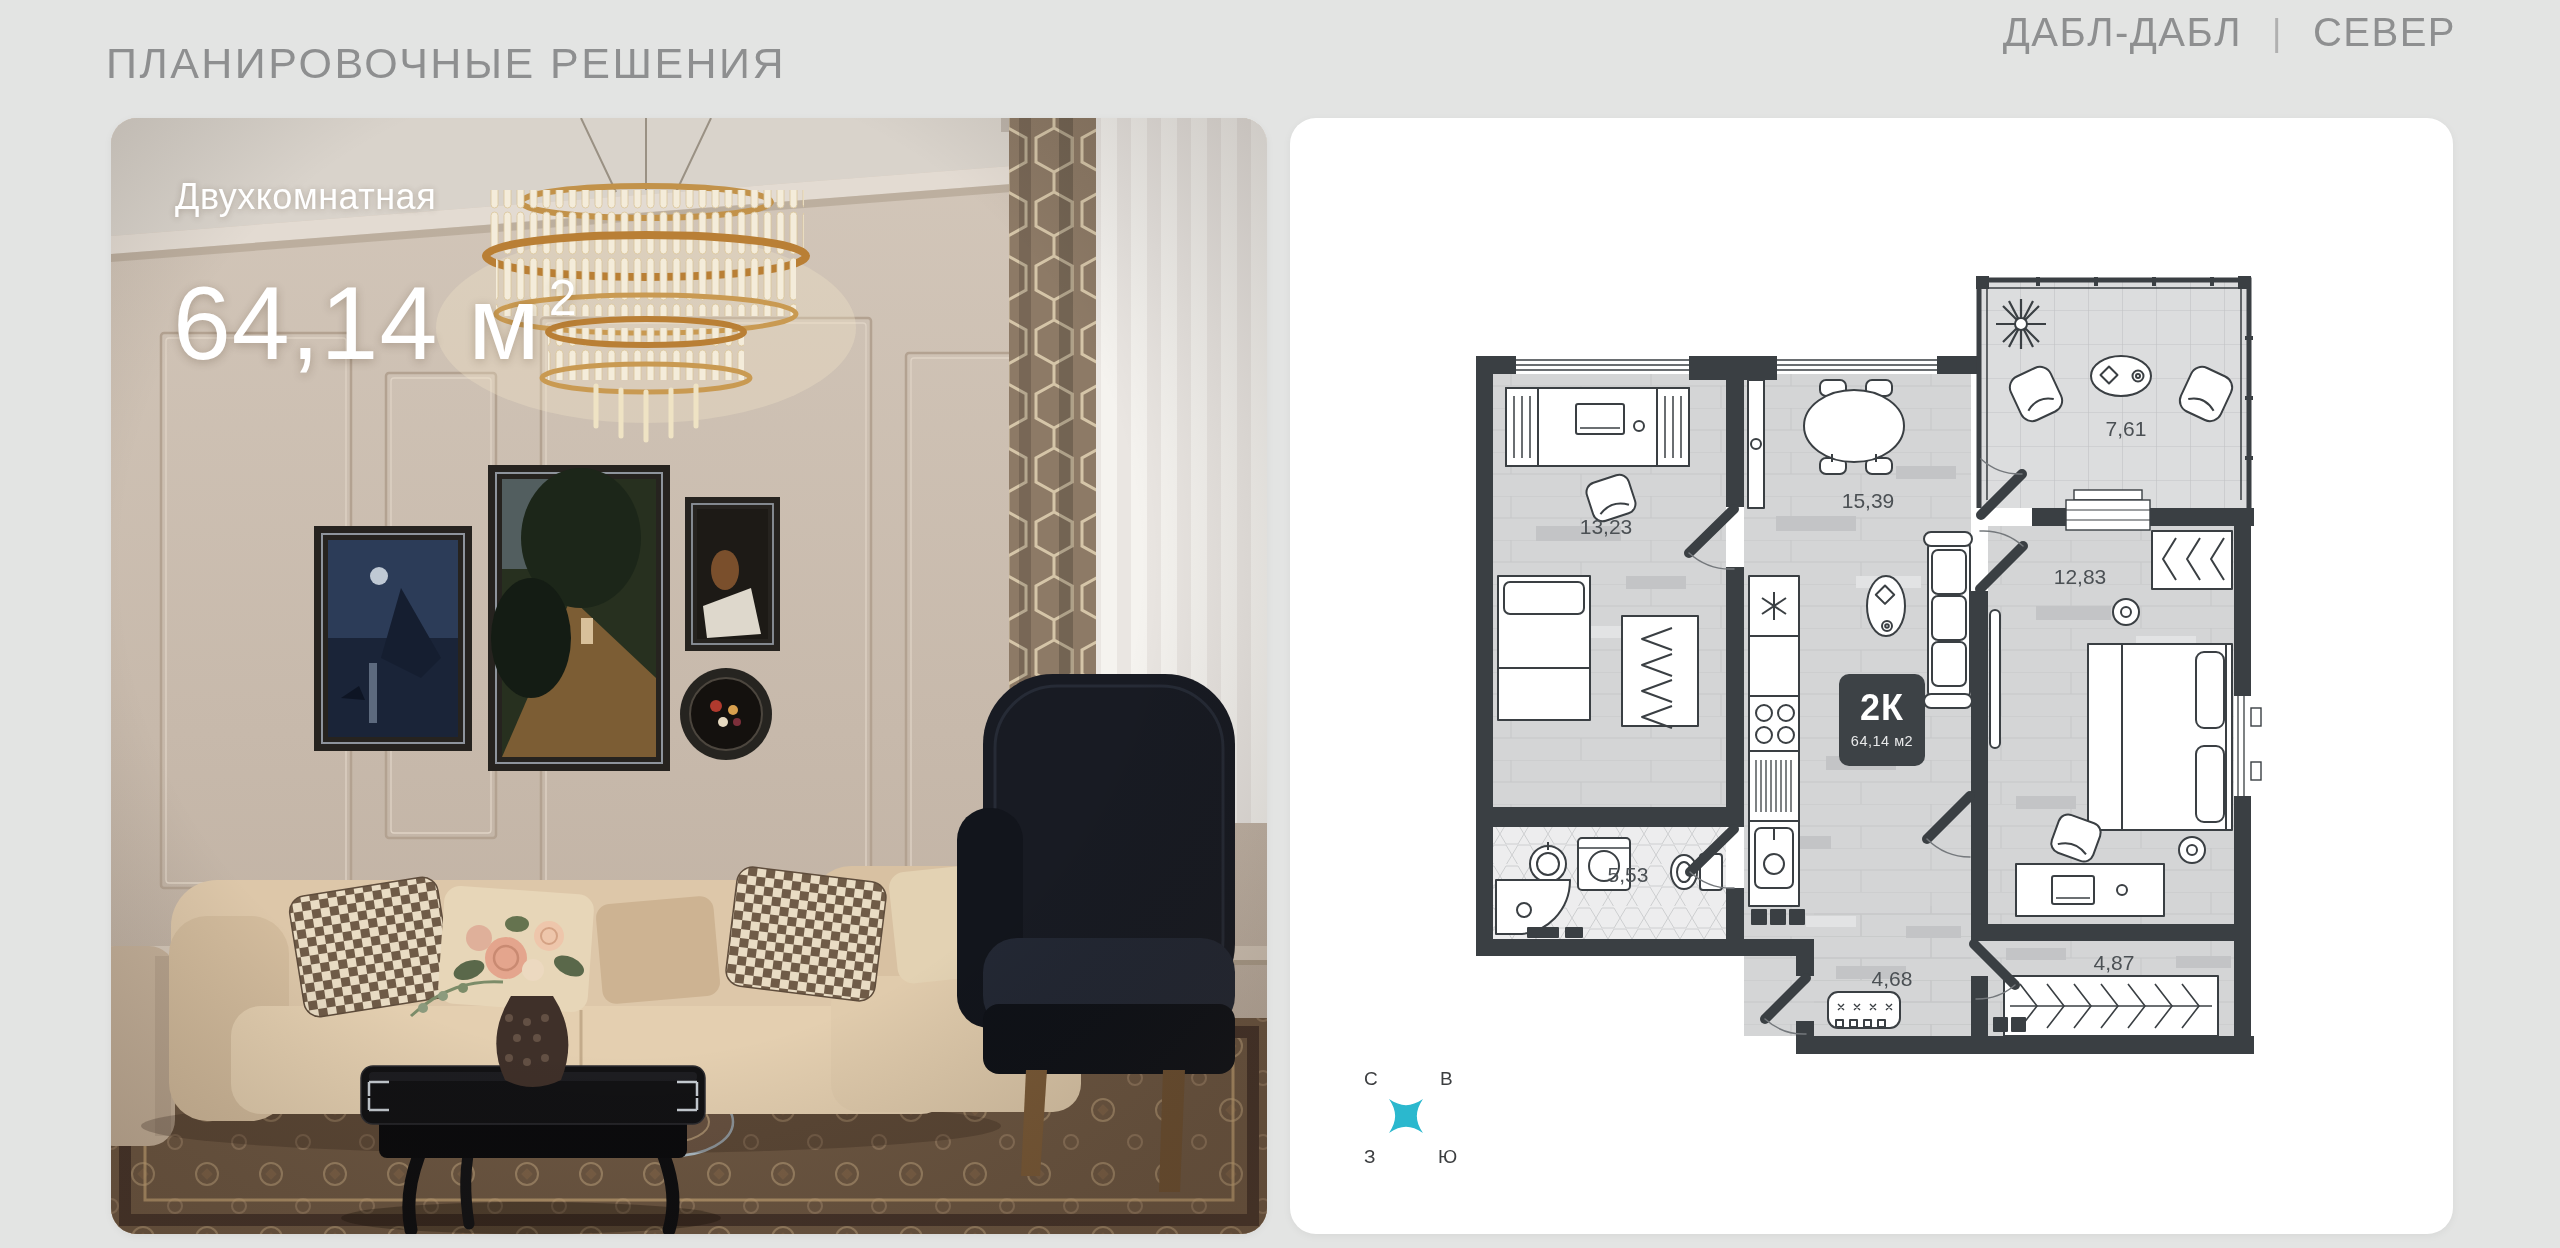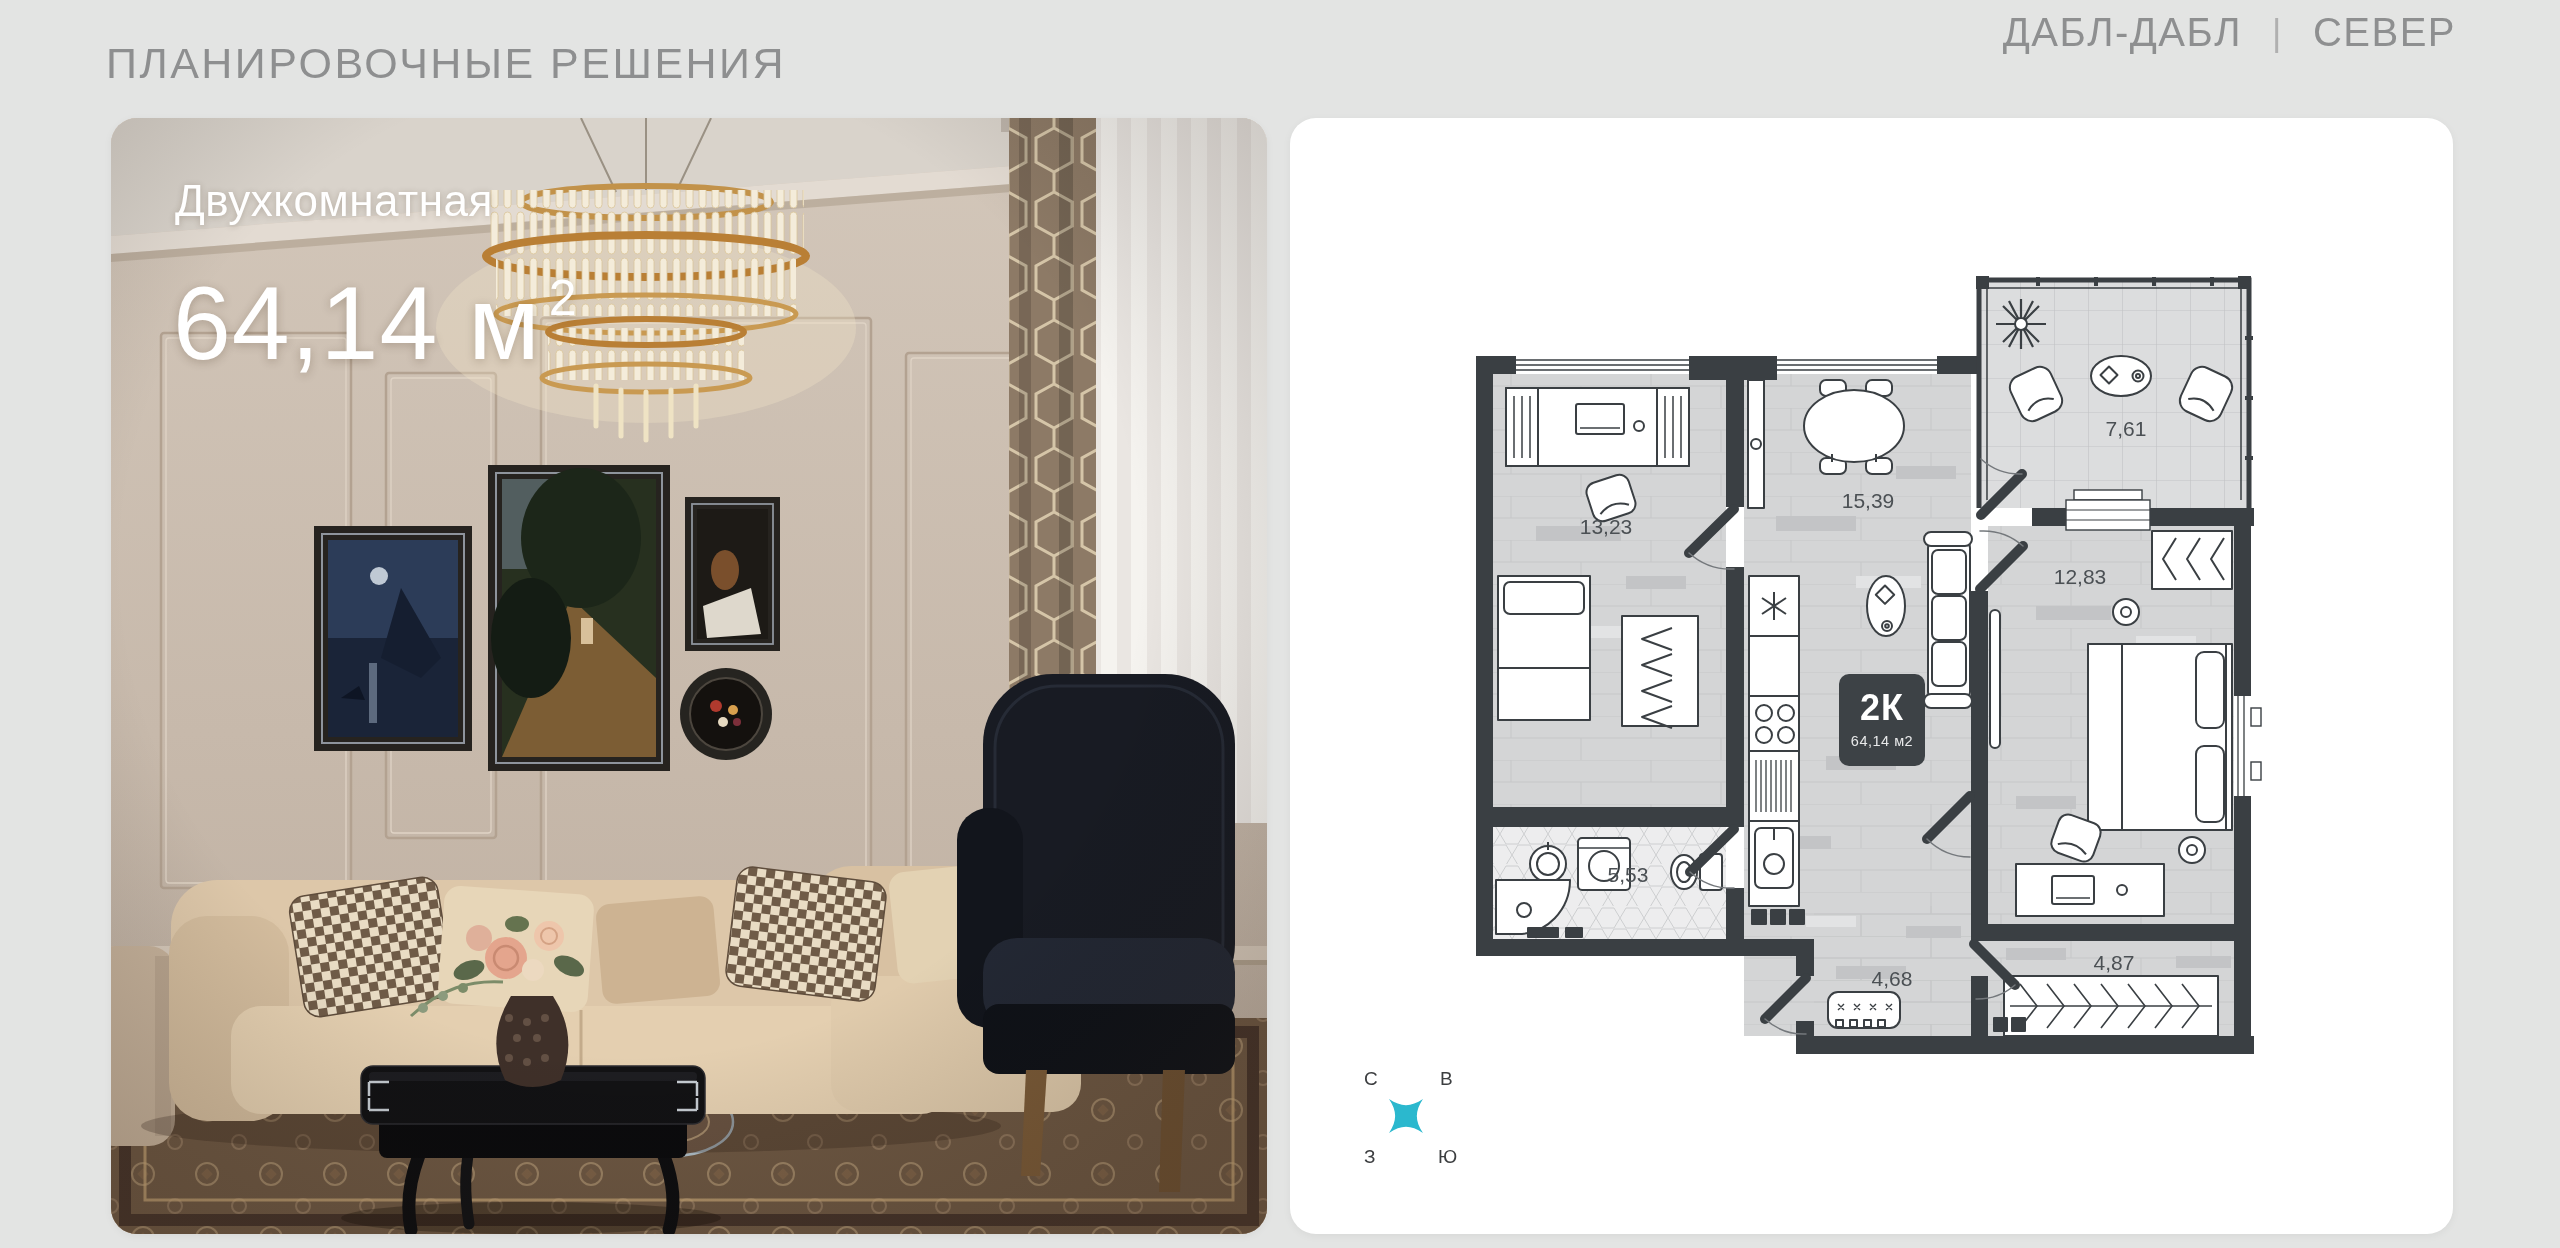--- a/index.html
+++ b/index.html
@@ -13,21 +13,21 @@
     color:#8e8f90; font-weight:400; display:flex; align-items:center; white-space:nowrap;}
   .hdr-right .divider{ color:#b0b0b0; margin:0 30px; font-weight:400; font-size:36px; }
 
   
   .card{ position:absolute; top:118px; height:1116px; border-radius:26px; overflow:hidden;
     box-shadow:0 2px 8px rgba(0,0,0,0.05);}
   .card-photo{ left:111px; width:1156px; background:#c7b9ab; }
   .card-plan{ left:1290px; width:1163px; background:#ffffff; }
 
   .photo-overlay{ position:absolute; left:0; top:0; z-index:5; color:#fff; }
-  .apt-type{ position:absolute; left:64px; top:58px; font-size:44px; font-weight:400;
+  .apt-type{ position:absolute; left:64px; top:58px; font-size:36px; font-weight:400;
     letter-spacing:0.5px; white-space:nowrap; text-shadow:0 1px 6px rgba(60,40,20,.25);}
   .apt-area{ position:absolute; left:62px; top:146px; font-size:104px; font-weight:400;
     letter-spacing:1px; white-space:nowrap; text-shadow:0 2px 10px rgba(60,40,20,.25);text-align:right;}
   .apt-area .sup{ display:inline-block; font-size:50px; transform:translateY(-44px);
     margin-left:8px; font-weight:400;}
 
   .plan-svg{ position:absolute; left:186px; top:158px; }
 
   
   .compass{ position:absolute; left:56px; top:936px; width:124px; height:124px; }

